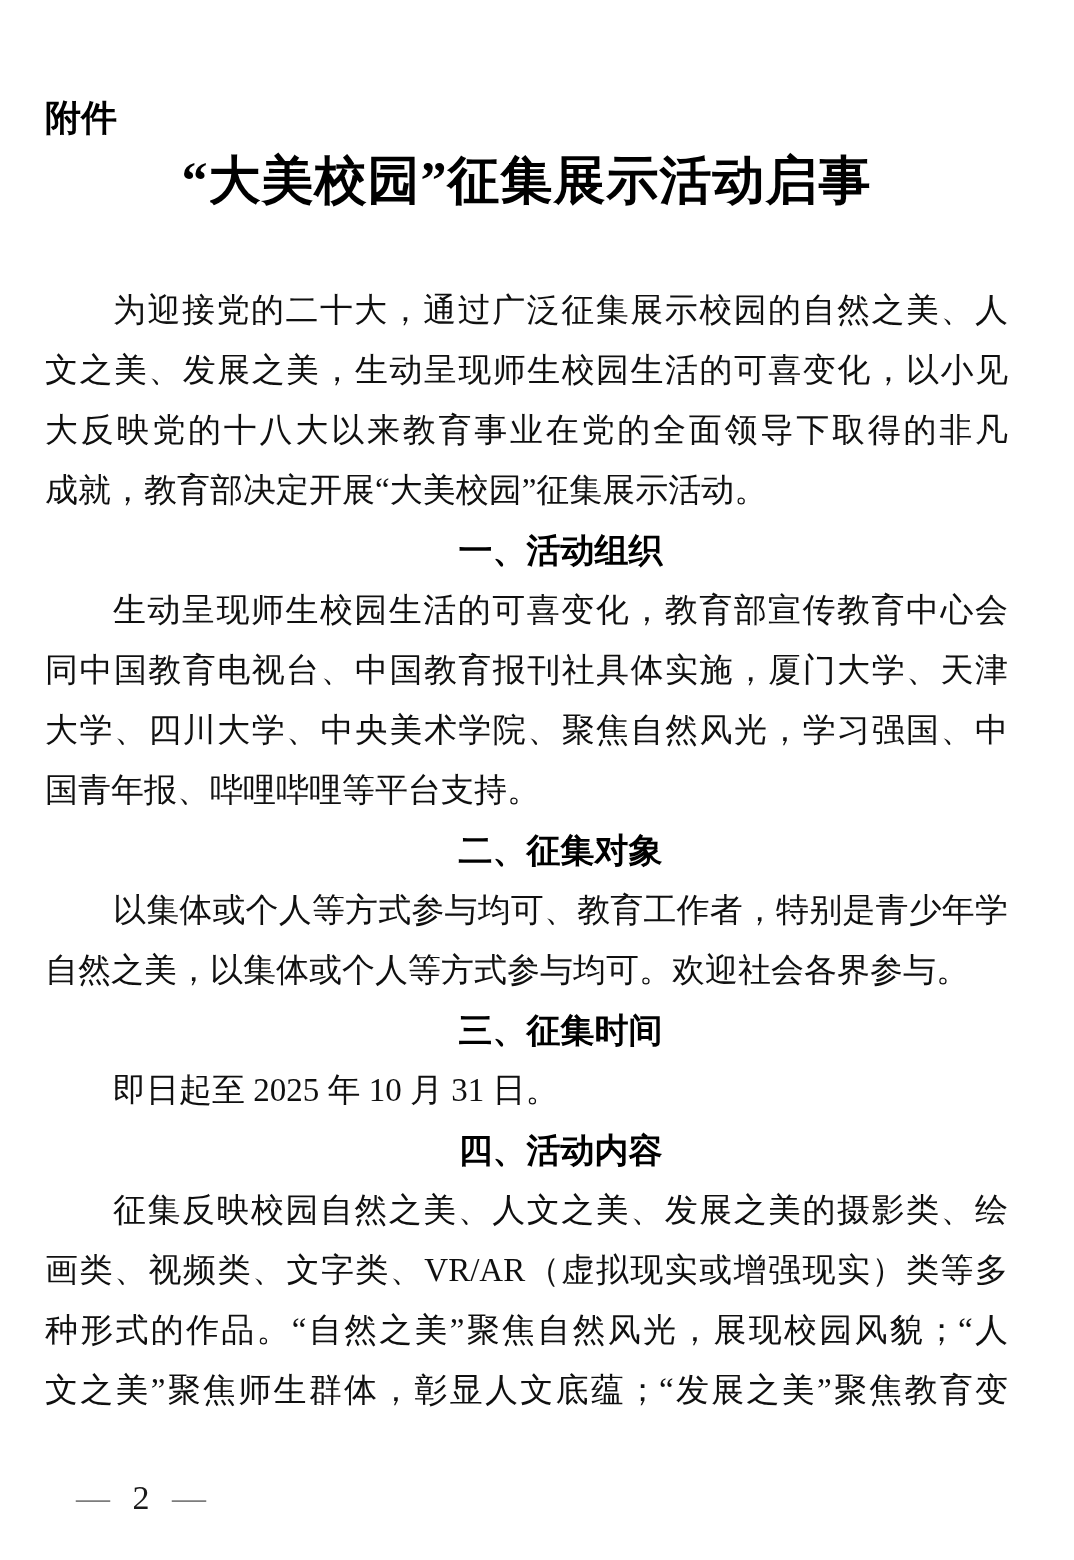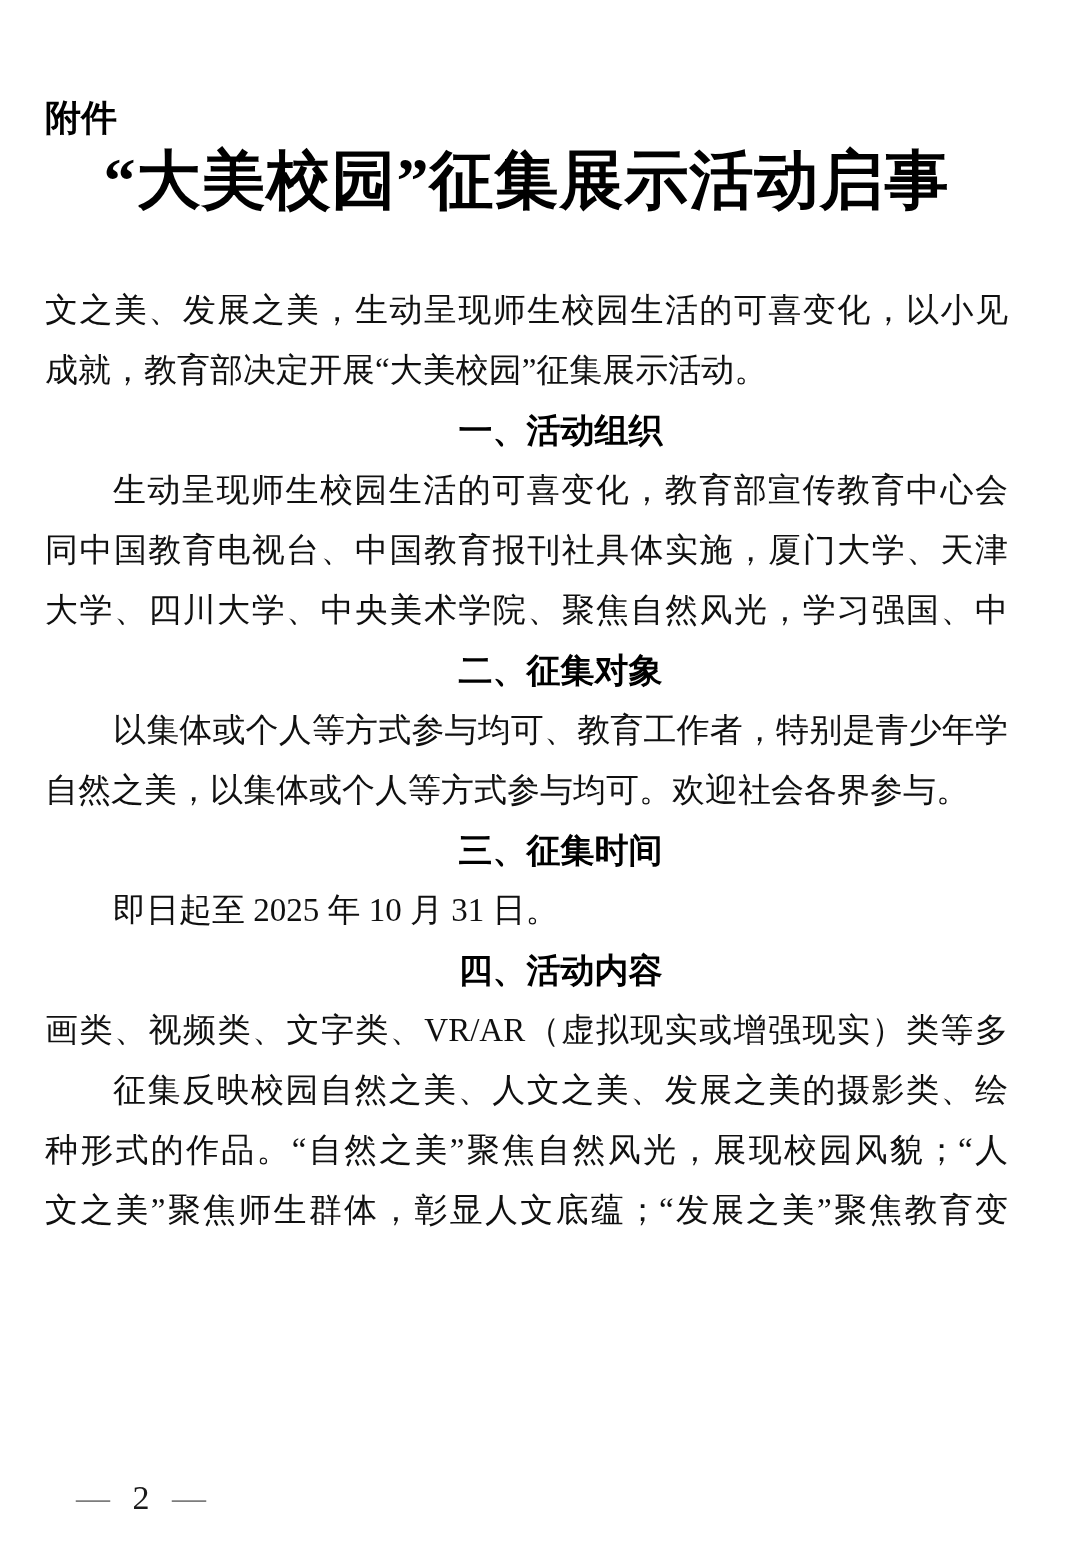--- a/index.html
+++ b/index.html
@@ -21,21 +21,21 @@
   }
   .attach-label {
     font-family: "Liberation Sans", "DejaVu Sans", sans-serif;
     font-weight: 700;
     font-size: 36px;
     line-height: 44px;
     color: #000000;
   }
   .doc-title {
     margin: 10px 0 17px 0;
-    font-size: 64px;
+    font-size: 52px;
     line-height: 62px;
     font-weight: 700;
     text-align: center;
     letter-spacing: 1px;
     color: #000000;
     font-family: "Liberation Serif", "DejaVu Serif", serif;
   }
   .para { margin: 0; }
   .para.intro { margin-top: 68px; }
   .line {
@@ -82,46 +82,49 @@
 <body>
 
 <div class="page">
   <div class="content">
 
     <div class="attach-label">附件</div>
 
     <h1 class="doc-title">“大美校园”征集展示活动启事</h1>
 
     <div class="para intro">
+      <div class="line full indent">为迎接党的二十大，通过广泛征集展示校园的自然之美、人</div>
       <div class="line full">文之美、发展之美，生动呈现师生校园生活的可喜变化，以小见</div>
+      <div class="line full">大反映党的十八大以来教育事业在党的全面领导下取得的非凡</div>
       <div class="line">成就，教育部决定开展“大美校园”征集展示活动。</div>
     </div>
 
     <div class="sec-heading">一、活动组织</div>
     <div class="para">
       <div class="line full indent">生动呈现师生校园生活的可喜变化，教育部宣传教育中心会</div>
       <div class="line full">同中国教育电视台、中国教育报刊社具体实施，厦门大学、天津</div>
       <div class="line full">大学、四川大学、中央美术学院、聚焦自然风光，学习强国、中</div>
+      <div class="line">国青年报、哔哩哔哩等平台支持。</div>
     </div>
 
     <div class="sec-heading">二、征集对象</div>
     <div class="para">
       <div class="line full indent">以集体或个人等方式参与均可、教育工作者，特别是青少年学</div>
       <div class="line">自然之美，以集体或个人等方式参与均可。欢迎社会各界参与。</div>
     </div>
 
     <div class="sec-heading">三、征集时间</div>
     <div class="para">
       <div class="line indent">即日起至 2025 年 10 月 31 日。</div>
     </div>
 
     <div class="sec-heading">四、活动内容</div>
     <div class="para">
+      <div class="line full indent">征集反映校园自然之美、人文之美、发展之美的摄影类、绘</div>
       <div class="line full">画类、视频类、文字类、VR/AR（虚拟现实或增强现实）类等多</div>
-      <div class="line full indent">征集反映校园自然之美、人文之美、发展之美的摄影类、绘</div>
       <div class="line full">种形式的作品。“自然之美”聚焦自然风光，展现校园风貌；“人</div>
       <div class="line full">文之美”聚焦师生群体，彰显人文底蕴；“发展之美”聚焦教育变</div>
     </div>
 
   </div>
 
   <div class="page-footer">
     <span class="dash">—</span>
     <span class="num">2</span>
     <span class="dash">—</span>

